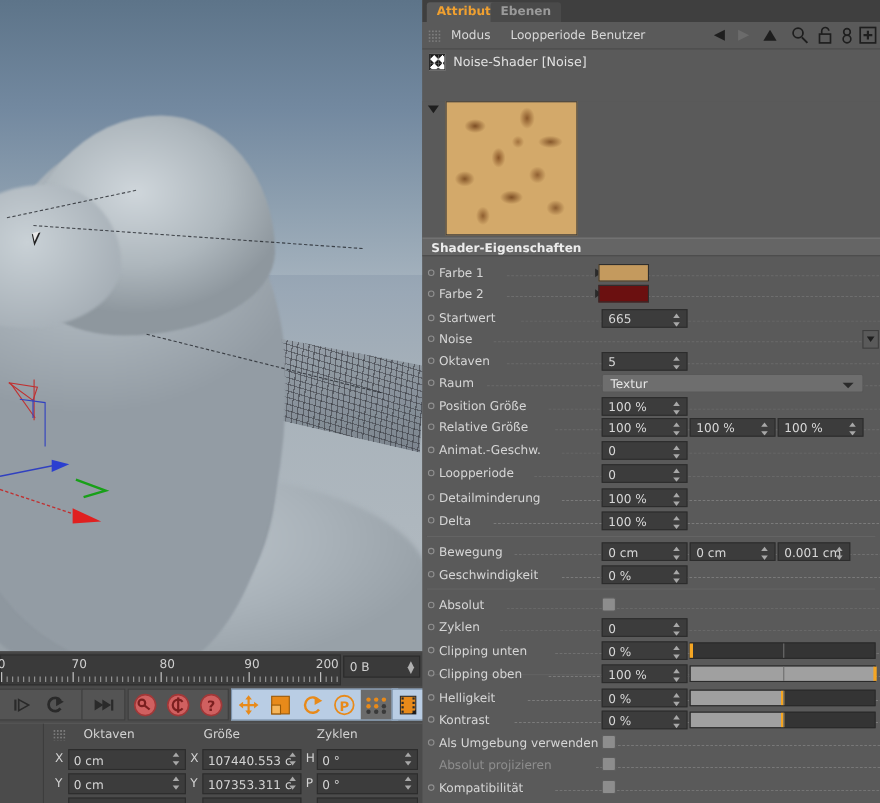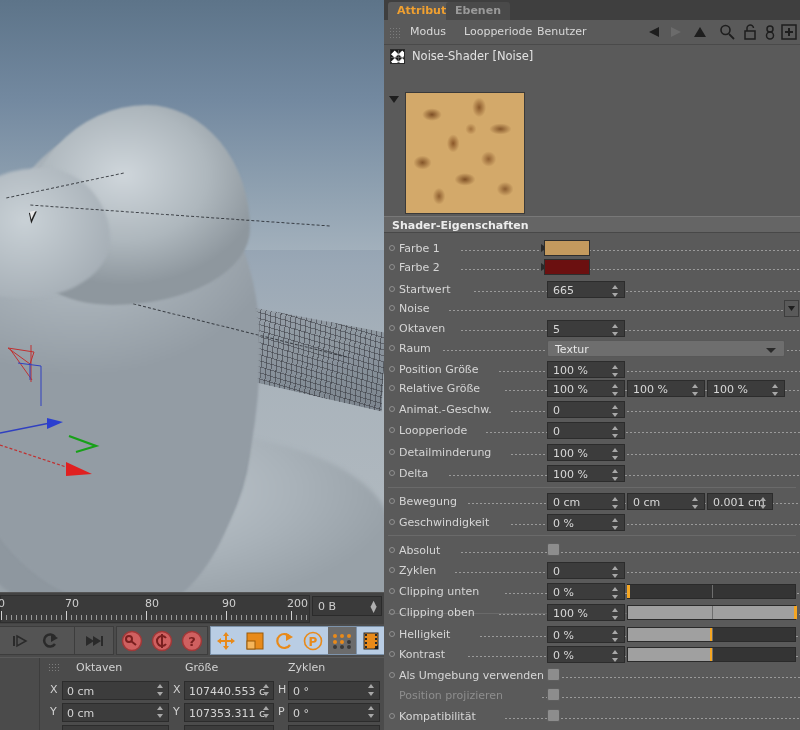--- a/index.html
+++ b/index.html
@@ -659,21 +659,21 @@
             <div class="smark" style="left: 50%;"></div>
           </div>
         </div>
         <div class="row" style="top: 666px;">
           <div class="rdot"></div>
           <div class="rlab-t" style="left: 15px;">Als Umgebung verwenden</div>
           <div class="rdots" style="left: 169.4px; width: 369.6px;"></div>
           <div class="cb" style="left: 163px; width: 13px;"></div>
         </div>
         <div class="row" style="top: 686px;">
-          <div class="rlab-t dimmed" style="left: 15px;">Position projizieren</div>
+          <div class="rlab-t dimmed" style="left: 15px;">Absolut projizieren</div>
           <div class="rdots" style="left: 157px; width: 382px;"></div>
           <div class="cb" style="left: 163px; width: 13px;"></div>
         </div>
         <div class="row" style="top: 707px;">
           <div class="rdot"></div>
           <div class="rlab-t" style="left: 15px;">Kompatibilität</div>
           <div class="rdots" style="left: 119.8px; width: 419.2px;"></div>
           <div class="cb" style="left: 163px; width: 13px;"></div>
         </div>
       </div>

